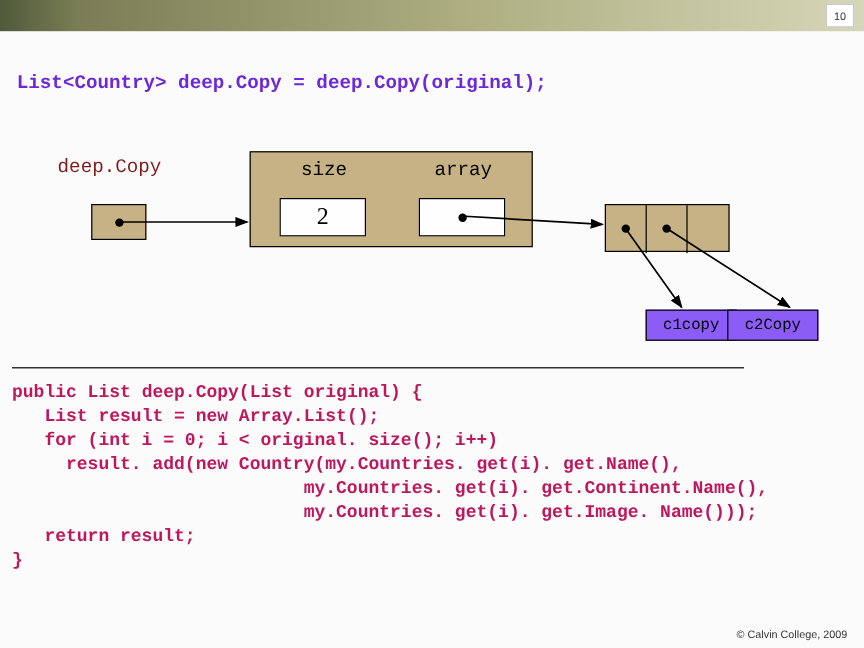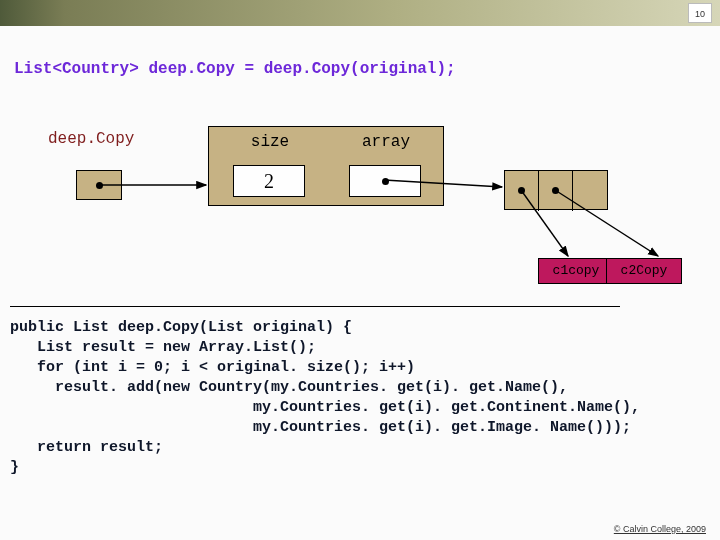--- a/index.html
+++ b/index.html
@@ -79,21 +79,21 @@
   }
   .arr-cell {
     position: absolute;
     width: 34px; height: 40px;
     border-right: 1px solid #000;
     top: 0;
   }
   .country-box {
     position: absolute;
     width: 76px; height: 26px;
-    background: #be185d;
+    background: #8b5cf6;
     border: 1px solid #000;
     font: 13px "Courier New", monospace;
     text-align: center;
     line-height: 24px;
     color: #000;
     top: 258px;
   }
   svg.overlay {
     position: absolute;
     top: 0; left: 0;
@@ -103,30 +103,29 @@
   .hr {
     position: absolute;
     left: 10px; width: 610px;
     top: 306px; height: 1px;
     background: #000;
   }
   .code-block {
     position: absolute;
     left: 10px; top: 318px;
     font: bold 15px "Courier New", monospace;
-    color: #0f172a;
+    color: #be185d;
     white-space: pre;
     line-height: 20px;
   }
   .footer {
     position: absolute;
     right: 14px; bottom: 6px;
     font: 9px Arial, sans-serif;
     color: #333;
-    text-decoration: underline;
   }
   .dot {
     position: absolute;
     width: 7px; height: 7px;
     background: #000;
     border-radius: 50%;
   }
 </style>
 </head>
 <body>

